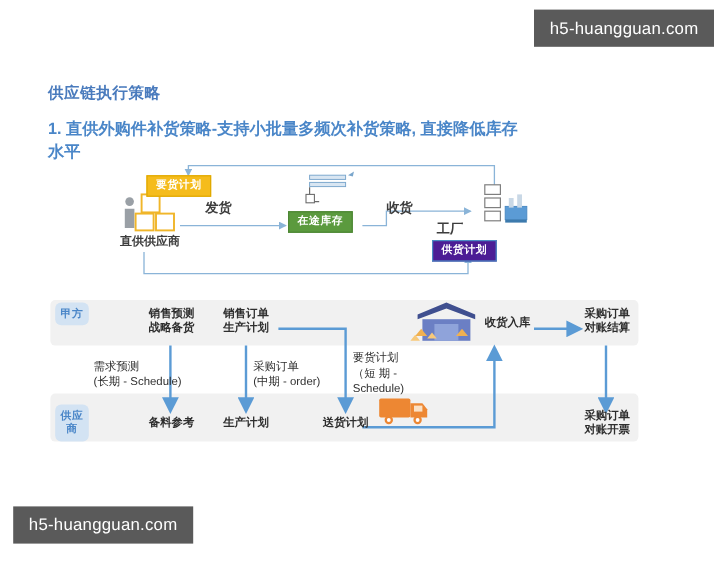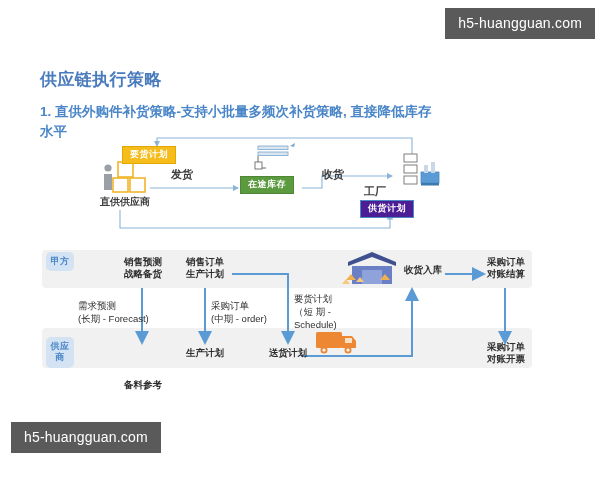--- a/index.html
+++ b/index.html
@@ -32,21 +32,21 @@
   .watermark.bottom { left: 11px; bottom: 27px; }
 
   
   .heading-block {
     position: absolute;
     left: 40px;
     top: 70px;
     width: 400px;
   }
   .h-small {
-    font-size: 17px;
+    font-size: 13px;
     font-weight: bold;
     color: #4a7bbd;
     letter-spacing: 0.4px;
     margin: 0 0 12px 0;
     line-height: 1.2;
   }
   .h-main {
     font-size: 13.5px;
     font-weight: bold;
     color: #4a86c8;
@@ -269,40 +269,40 @@
 
   <div class="node" style="left:398px; top:18px; width:50px;">
     <div>收货入库</div>
   </div>
 
   <div class="node" style="left:478px; top:10px; width:56px;">
     <div>采购订单</div>
     <div>对账结算</div>
   </div>
 
-  <div class="node" style="left:114px; top:101px; width:58px;margin-top:32px;">
+  <div class="node" style="left:114px; top:101px; width:58px;">
     <div>备料参考</div>
   </div>
 
   <div class="node" style="left:176px; top:101px; width:58px;">
     <div>生产计划</div>
   </div>
 
   <div class="node" style="left:259px; top:101px; width:58px;">
     <div>送货计划</div>
   </div>
 
   <div class="node" style="left:478px; top:95px; width:56px;">
     <div>采购订单</div>
     <div>对账开票</div>
   </div>
 
   <div class="edge-label" style="left:78px; top:54px;">
     <div>需求预测</div>
-    <div>(长期 - Forecast)</div>
+    <div>(长期 - Schedule)</div>
   </div>
 
   <div class="edge-label" style="left:211px; top:54px;">
     <div>采购订单</div>
     <div>(中期 - order)</div>
   </div>
 
   <div class="edge-label" style="left:294px; top:47px;">
     <div>要货计划</div>
     <div>（短 期 -</div>

